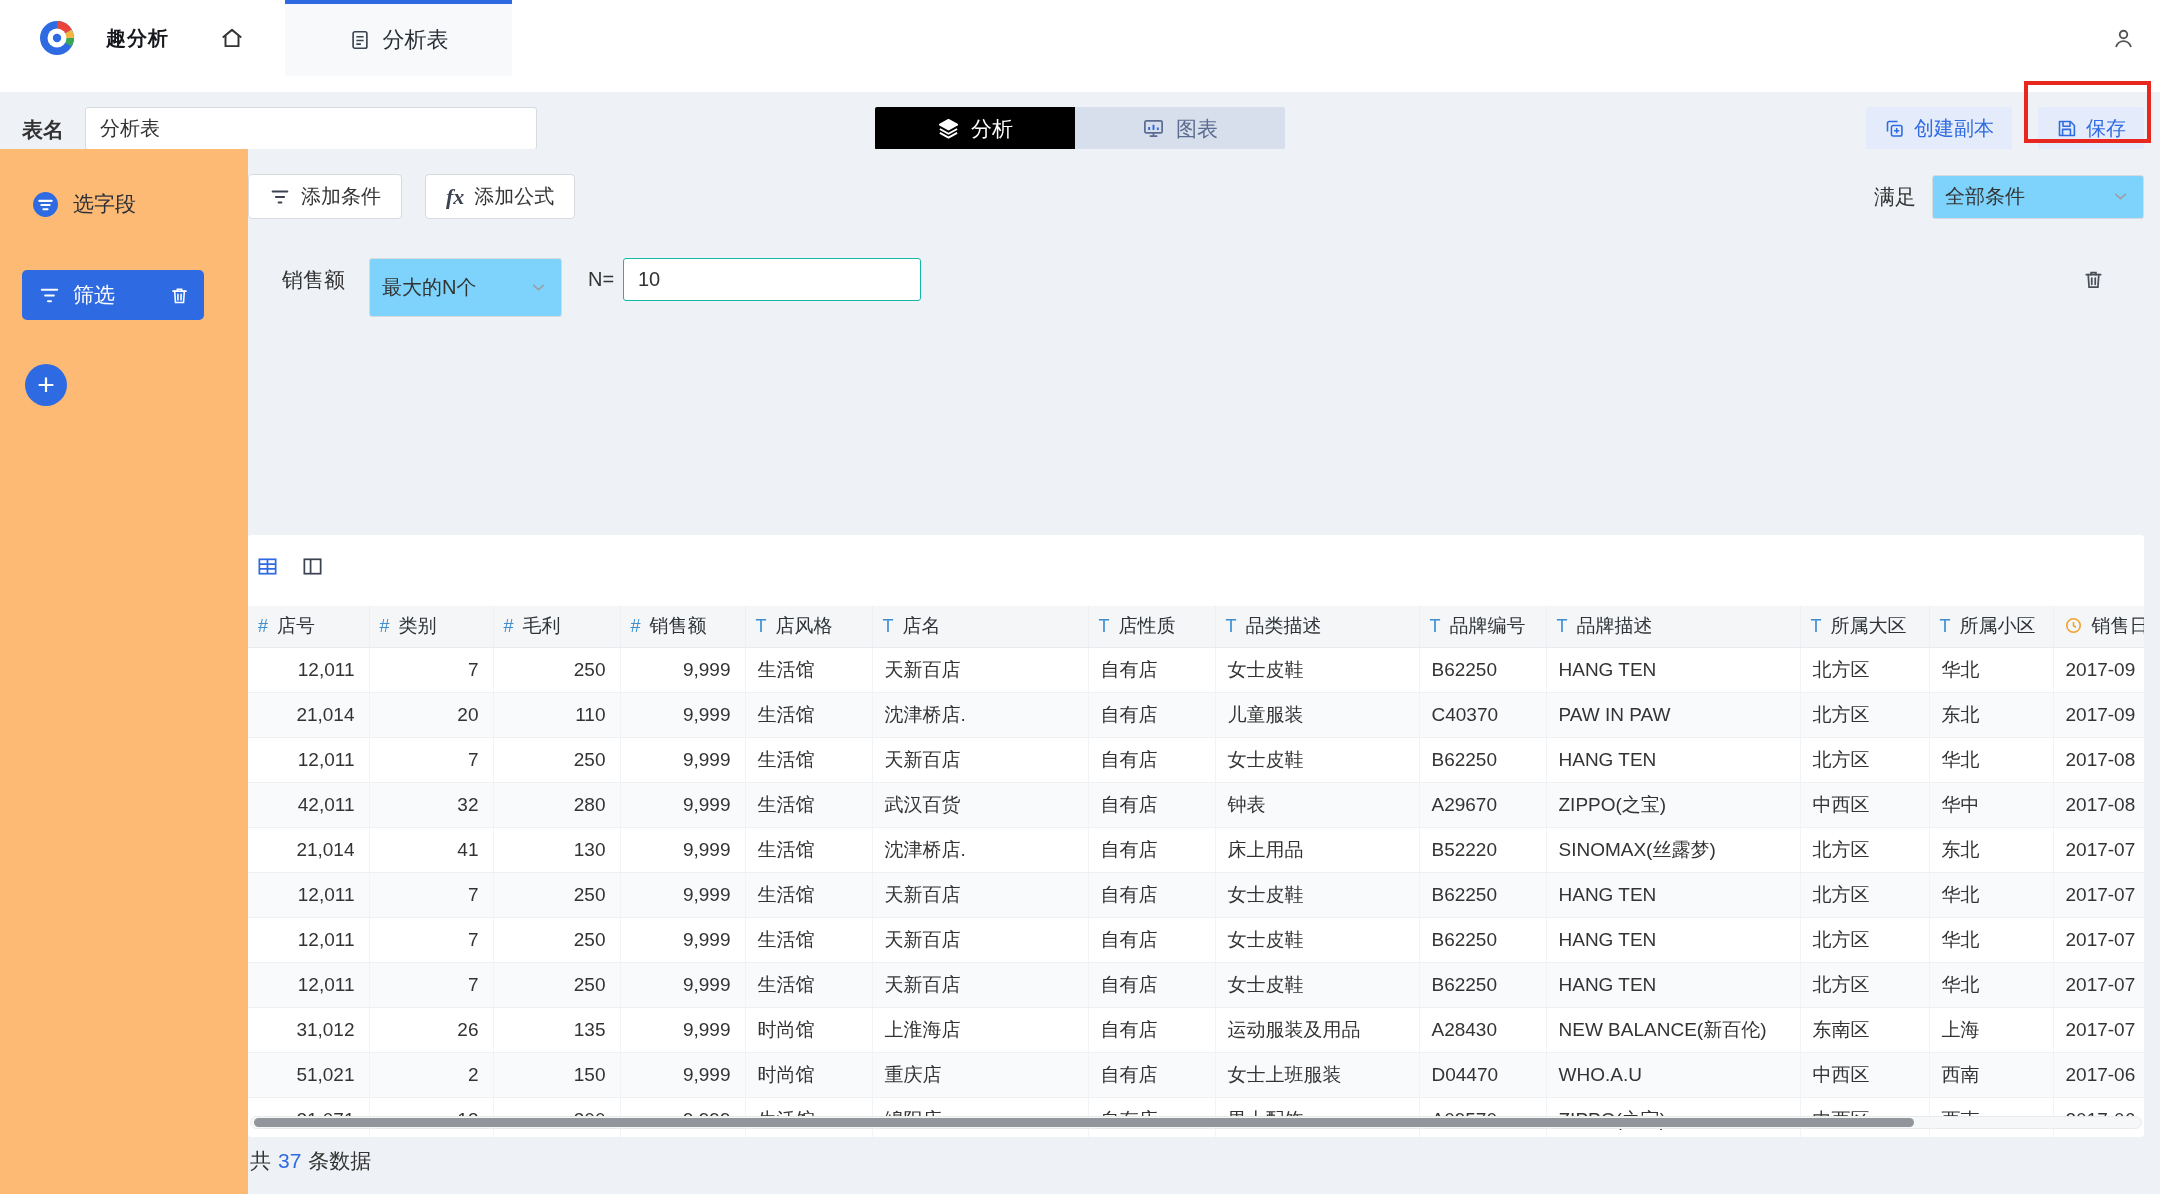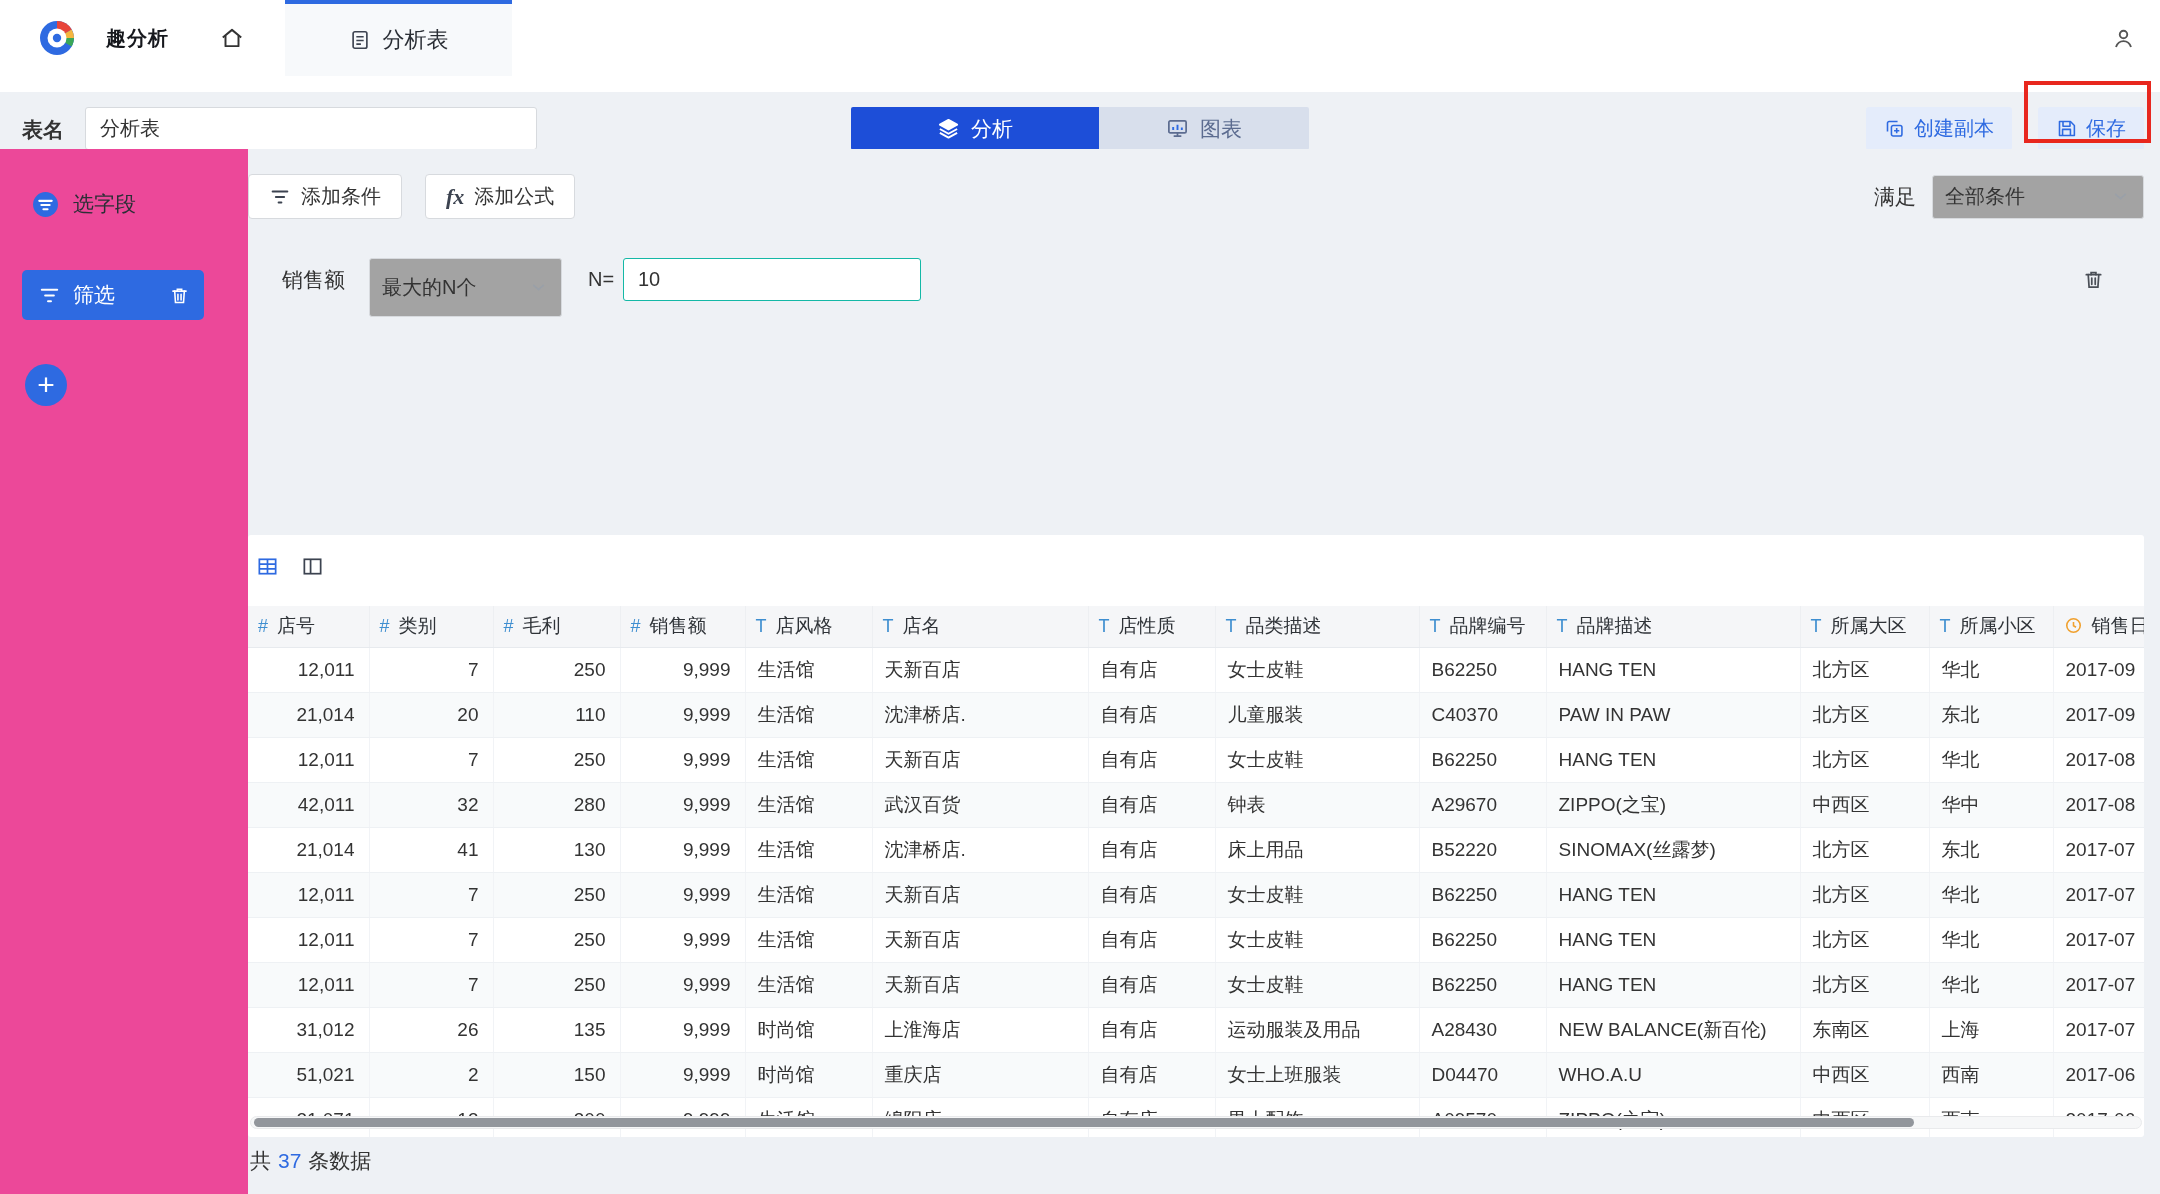--- a/index.html
+++ b/index.html
@@ -13,43 +13,43 @@
 .home-btn{margin-left:50px;display:flex;align-items:center;cursor:pointer}
 .nav-tab{margin-left:40px;height:76px;width:227px;background:#f7f9fb;border-top:4px solid #2e6ae1;display:flex;align-items:center;justify-content:center;gap:12px;font-size:22px;color:#2b2f36;cursor:pointer}
 .user-btn{position:absolute;right:24px;top:26px;cursor:pointer;display:flex}
 
 
 .toolbar{position:absolute;top:92px;left:0;right:0;height:73px;background:#eef1f5}
 .tn-label{position:absolute;left:22px;top:24px;font-size:21px;font-weight:700}
 .name-input{position:absolute;left:85px;top:15px;width:452px;height:43px;border:1px solid #d7dade;border-radius:3px;font-size:20px;padding:0 14px;color:#333;background:#fff;font-family:inherit}
 .mode-group{position:absolute;left:50%;transform:translateX(-50%);top:15px;display:flex}
 .mode-btn{height:43px;display:flex;align-items:center;justify-content:center;gap:11px;font-size:21px;border:none;cursor:pointer;font-family:inherit}
-.mode-analysis{width:248px;background:#1d4ed8;color:#fff;border-radius:2px 0 0 2px}
+.mode-analysis{width:200px;background:#000000;color:#fff;border-radius:2px 0 0 2px}
 .mode-chart{width:210px;background:#d8dfec;color:#5c6c90;border-radius:0 2px 2px 0}
 .tb-right{position:absolute;right:16px;top:15px;display:flex;gap:26px}
 .soft-btn{height:43px;background:#e4ecfb;color:#2e6ae1;border:none;border-radius:3px;font-size:20px;display:flex;align-items:center;gap:9px;padding:0 18px;cursor:pointer;font-family:inherit}
 .annotation{position:absolute;left:2024px;top:81px;width:127px;height:62px;border:4px solid #e8271e;z-index:60;pointer-events:none}
 
 
 .workspace{position:absolute;top:149px;left:0;right:0;bottom:0}
-.sidebar{position:absolute;left:0;top:0;width:248px;height:100%;background:#ec4899}
+.sidebar{position:absolute;left:0;top:0;width:248px;height:100%;background:#fdba74}
 .sb-item1{position:absolute;left:32px;top:30px;height:50px;display:flex;align-items:center;gap:14px;font-size:21px;cursor:pointer;color:#2b2f36}
 .sb-item2{position:absolute;left:22px;top:121px;width:182px;height:50px;background:#2e6ae1;border-radius:5px;display:flex;align-items:center;color:#fff;font-size:21px;cursor:pointer}
 .sb-item2 .f-icon{margin-left:16px;display:flex}
 .sb-item2 .lbl{margin-left:12px}
 .sb-item2 .t-icon{margin-left:auto;margin-right:14px;display:flex;cursor:pointer}
 .sb-add{position:absolute;left:25px;top:215px;width:42px;height:42px;border-radius:50%;background:#2e6ae1;color:#fff;display:flex;align-items:center;justify-content:center;font-size:30px;line-height:1;cursor:pointer}
 
 .content{position:absolute;left:248px;top:0;right:0;height:100%;background:#eef1f5}
 .actions-row{position:absolute;top:25px;left:0;right:16px;height:45px;display:flex;align-items:center}
 .outline-btn{height:45px;background:#fff;border:1px solid #d7dade;border-radius:4px;display:flex;align-items:center;gap:10px;padding:0 20px;font-size:20px;color:#333;cursor:pointer;font-family:inherit}
 .outline-btn + .outline-btn{margin-left:23px}
 .match-group{margin-left:auto;display:flex;align-items:center}
 .match-label{font-size:21px;margin-right:16px}
-.select{background:#a3a3a3;border:1px solid #d7dade;border-radius:3px;display:flex;align-items:center;padding:0 12px;cursor:pointer}
+.select{background:#7dd3fc;border:1px solid #d7dade;border-radius:3px;display:flex;align-items:center;padding:0 12px;cursor:pointer}
 .select .sv{flex:1;font-size:20px;color:#333;white-space:nowrap;overflow:hidden}
 .match-select{width:212px;height:44px}
 .condition-row{position:absolute;top:109px;left:0;right:16px;height:43px}
 .cond-field{position:absolute;left:34px;top:0;line-height:43px;font-size:21px}
 .op-select{position:absolute;left:121px;top:0;width:193px;height:59px}
 .n-label{position:absolute;left:340px;top:0;line-height:43px;font-size:20px}
 .n-input{position:absolute;left:375px;top:0;width:298px;height:43px;border:1px solid #14b8a6;border-radius:3px;font-size:20px;padding:0 14px;background:#fff;font-family:inherit;color:#333}
 .cond-trash{position:absolute;right:39px;top:10px;cursor:pointer;display:flex}
 
 

